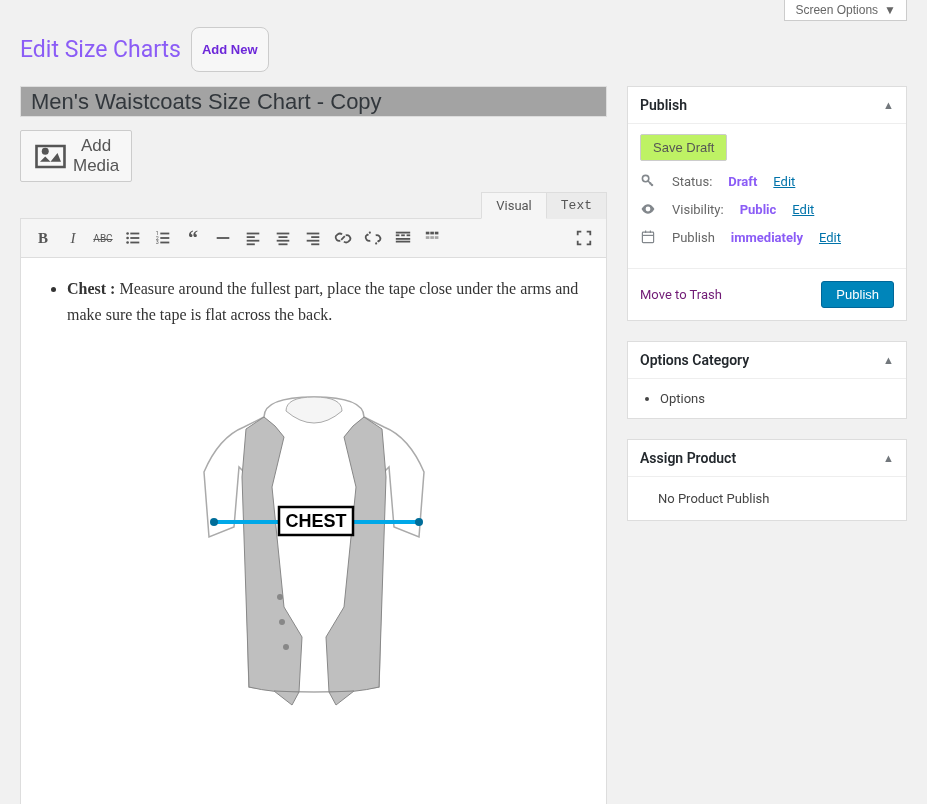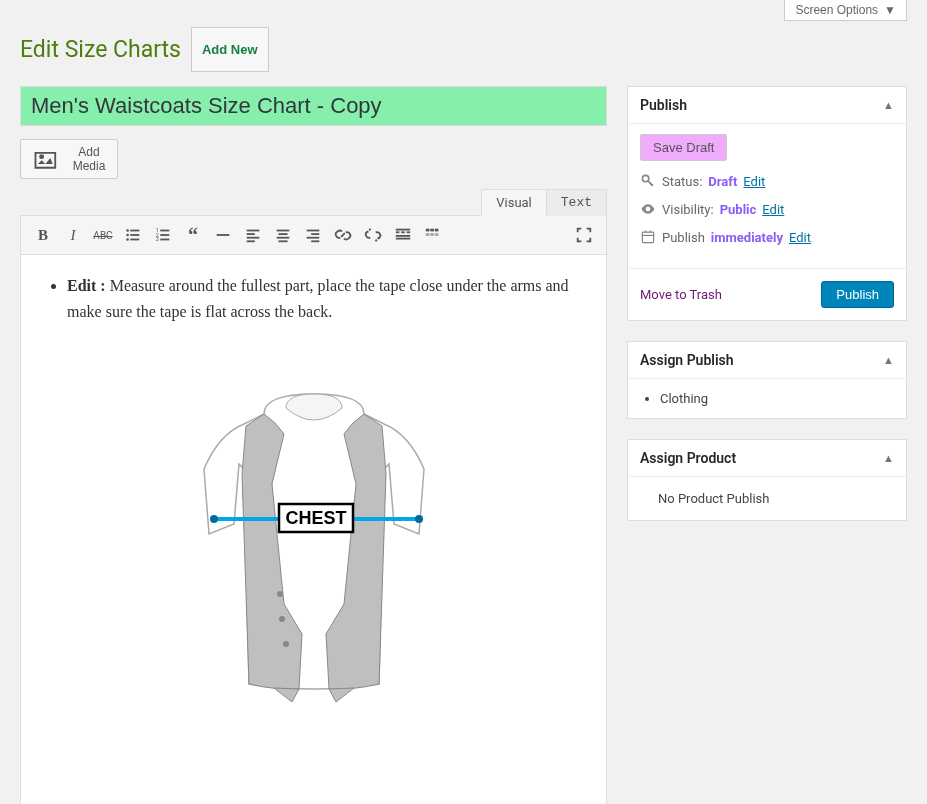--- a/index.html
+++ b/index.html
@@ -31,67 +31,67 @@
 }
 .page-header {
   display: flex;
   align-items: center;
   padding: 6px 20px 14px;
   gap: 10px;
 }
 .page-header h1 {
   font-size: 23px;
   font-weight: 400;
-  color: #4d7c0f;
+  color: #8b5cf6;
 }
 .add-new-btn {
   background: #f7f7f7;
   border: 1px solid #ccc;
   padding: 14px 10px;
   font-size: 13px;
-  color: #15803d;
-  cursor: pointer;
-  border-radius: 0;
+  color: #6d28d9;
+  cursor: pointer;
+  border-radius: 8px;
   font-weight: 600;
 }
 .content-wrap {
   display: flex;
   padding: 0 20px;
   gap: 20px;
 }
 .main-col {
   flex: 1;
   min-width: 0;
 }
 .side-col {
   width: 280px;
   flex-shrink: 0;
 }
 .title-input {
   width: 100%;
-  height: 40px;
+  height: 31px;
   padding: 3px 10px;
   font-size: 22px;
   border: 1px solid #ddd;
-  background: #86efac;
+  background: #a3a3a3;
   color: #32373c;
   font-weight: 400;
 }
 .add-media-btn {
   margin-top: 13px;
   background: #f7f7f7;
   border: 1px solid #ccc;
   padding: 5px 12px;
-  font-size: 12px;
+  font-size: 17px;
   color: #555;
   cursor: pointer;
   border-radius: 2px;
   display: inline-flex;
-  align-items: flex-end;
-  gap: 15px;
+  align-items: center;
+  gap: 5px;
 }
 .editor-wrap {
   margin-top: 10px;
   position: relative;
 }
 .editor-tabs {
   display: flex;
   justify-content: flex-end;
 }
 .editor-tab {
@@ -187,33 +187,33 @@
 .toggle-indicator {
   cursor: pointer;
   color: #72777c;
   font-size: 11px;
 }
 .postbox-body {
   padding: 10px 12px;
   font-size: 13px;
 }
 .save-draft-btn {
-  background: #f0abfc;
+  background: #bef264;
   border: 1px solid #ccc;
   padding: 5px 12px;
   font-size: 13px;
   color: #555;
   cursor: pointer;
   border-radius: 2px;
 }
 .misc-item {
   margin-top: 12px;
   display: flex;
   align-items: center;
-  gap: 6px;
+  gap: 16px;
   color: #666;
 }
 .misc-item svg { width: 16px; height: 16px; color: #82878c; }
 .misc-item strong { color: #8b5cf6; }
 .misc-item a { color: #0073aa; text-decoration: underline; cursor: pointer; }
 .publish-actions {
   border-top: 1px solid #eee;
   margin-top: 13px;
   padding: 12px;
   display: flex;
@@ -379,21 +379,21 @@
         <div class="tb-btn">
             <svg viewBox="0 0 20 20" fill="none" stroke="currentColor" stroke-width="2">
               <path d="M3 7V3h4M17 7V3h-4M3 13v4h4M17 13v4h-4"></path>
             </svg>
           </div>
       </div>
 
       <div class="editor-body">
         <ul>
           <li>
-            <strong>Edit :</strong><span> Measure around the fullest part, place the tape close under the arms and make sure the tape is flat across the back.</span>
+            <strong>Chest :</strong><span> Measure around the fullest part, place the tape close under the arms and make sure the tape is flat across the back.</span>
           </li>
         </ul>
         <div class="editor-image-wrap">
           <svg class="waistcoat-svg" viewBox="0 0 280 320">
 
             <path d="M 90 30 Q 90 10 140 10 Q 190 10 190 30 L 210 40 Q 235 50 250 85 L 245 150 L 220 140 L 215 80 L 210 85 L 205 300 Q 140 310 75 300 L 70 85 L 65 80 L 60 140 L 35 150 L 30 85 Q 45 50 70 40 Z" fill="#ffffff" stroke="#aaa" stroke-width="1.5"></path>
 
             <path d="M 112 24 Q 140 48 168 24 Q 168 10 140 10 Q 112 10 112 24 Z" fill="#f5f5f5" stroke="#aaa" stroke-width="1"></path>
 
             <path d="M 90 30 L 72 42 L 68 90 L 75 300 Q 100 306 125 305 L 128 250 L 110 220 L 98 100 L 110 50 Q 102 38 90 30 Z" fill="#bfbfbf" stroke="#888" stroke-width="1"></path>
@@ -462,26 +462,26 @@
         </div>
       </div>
       <div class="publish-actions">
         <a class="trash-link">Move to Trash</a>
         <button class="publish-btn">Publish</button>
       </div>
     </div>
 
     <div class="postbox">
       <div class="postbox-header">
-        <h3>Assign Publish</h3>
+        <h3>Options Category</h3>
         <span class="toggle-indicator">▲</span>
       </div>
       <div class="postbox-body">
         <ul class="category-list">
-          <li>Clothing</li>
+          <li>Options</li>
         </ul>
       </div>
     </div>
 
     <div class="postbox">
       <div class="postbox-header">
         <h3>Assign Product</h3>
         <span class="toggle-indicator">▲</span>
       </div>
       <div class="postbox-body">

